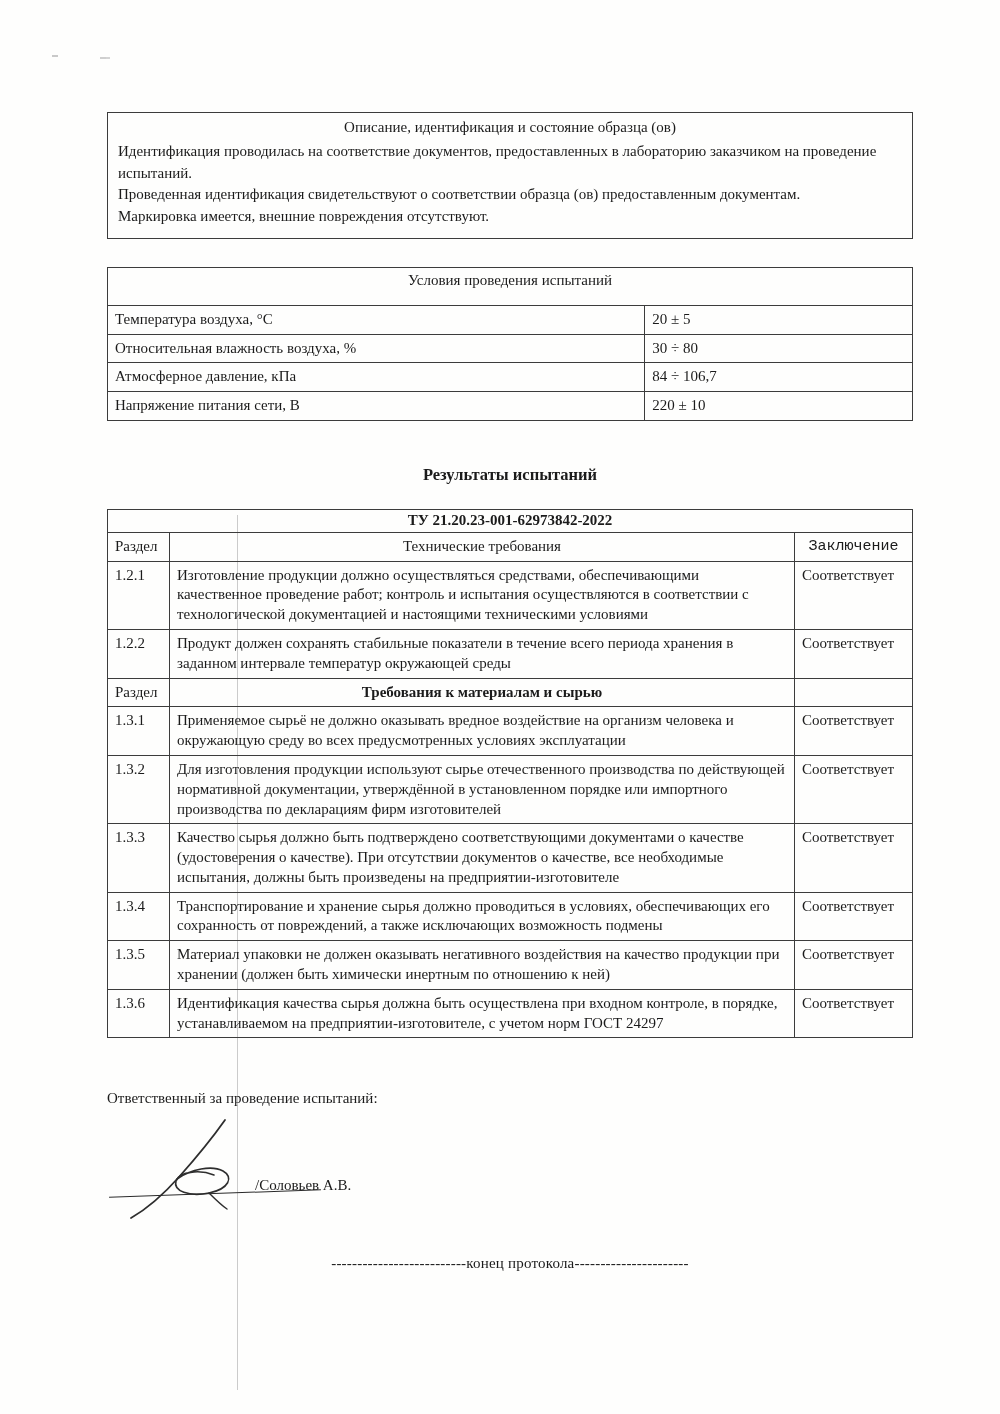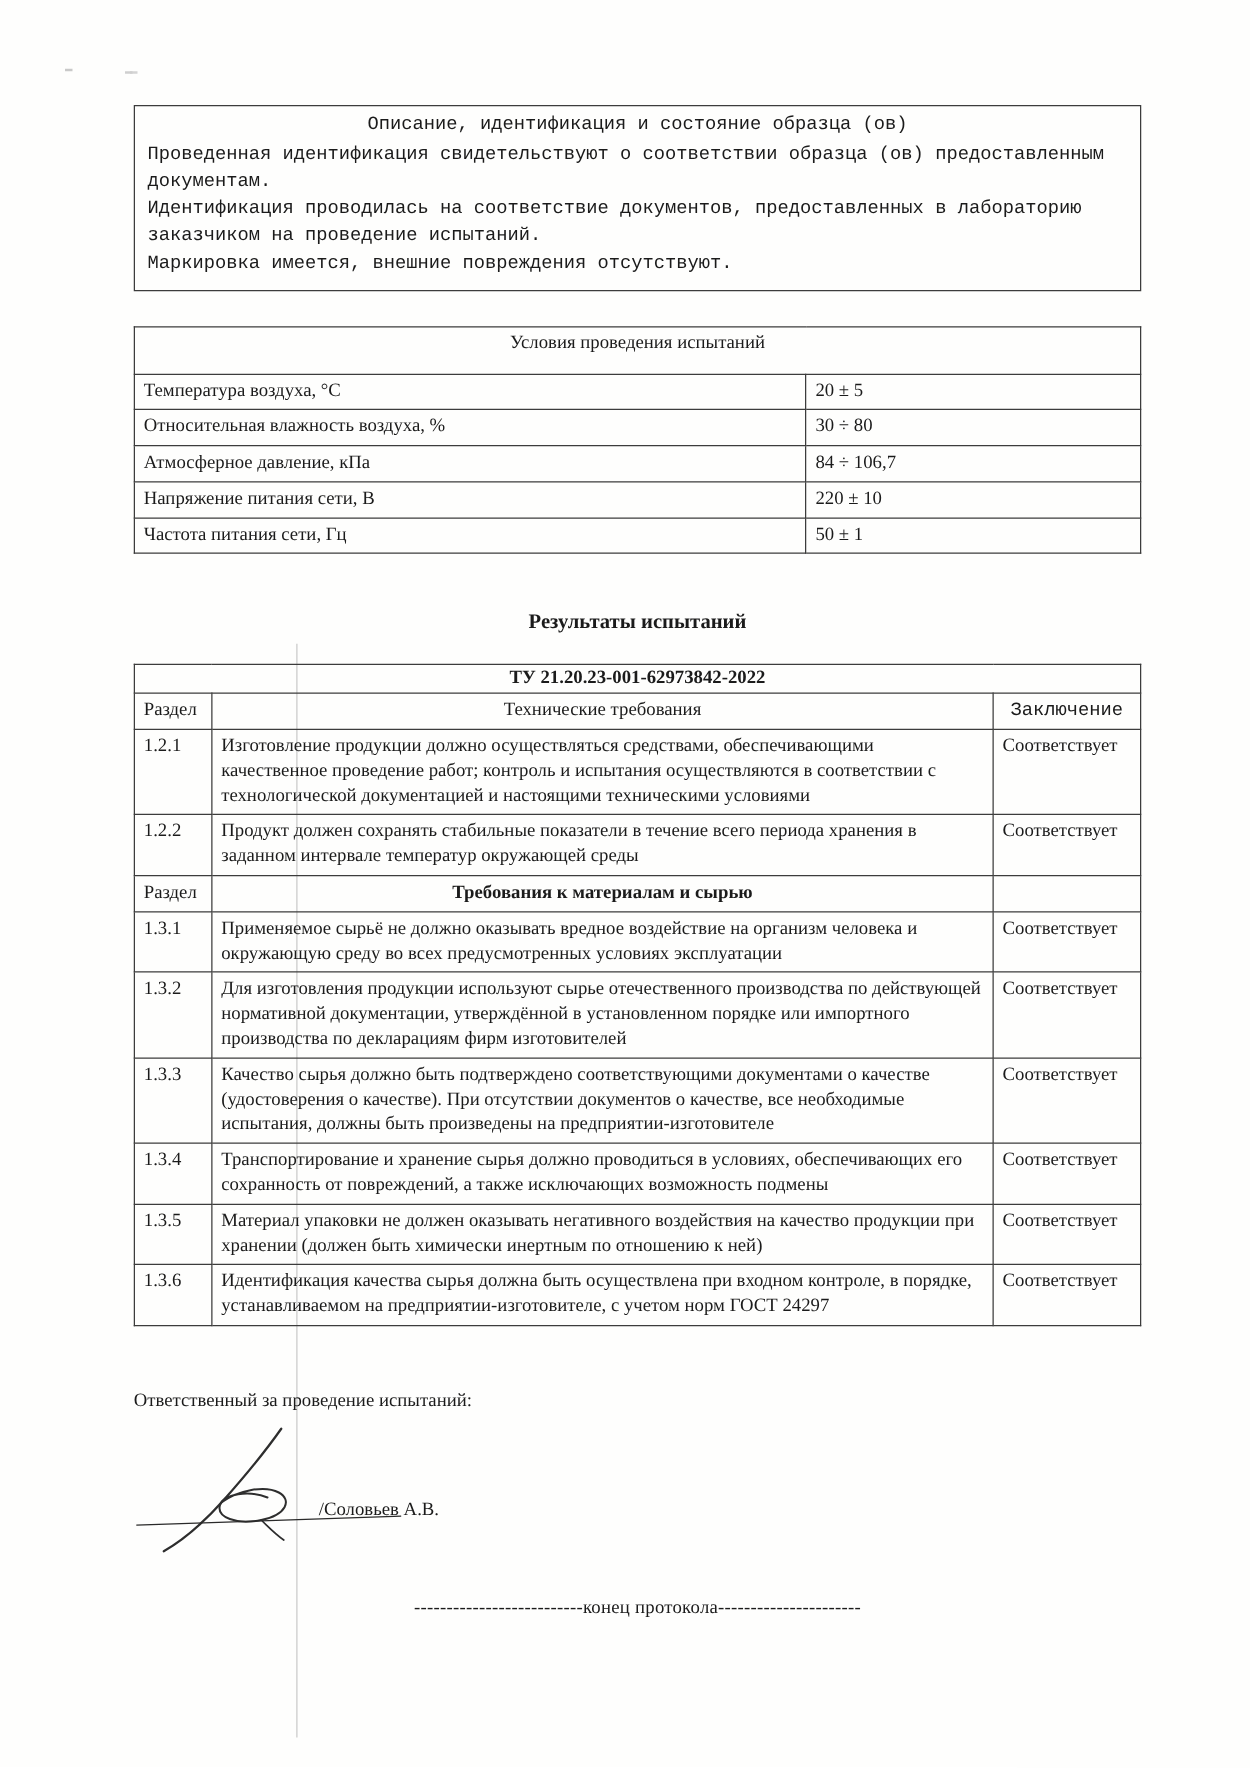--- a/index.html
+++ b/index.html
@@ -36,26 +36,25 @@
 
   .content {
     position: absolute;
     left: 107px;
     top: 0;
     width: 806px;
   }
 
   
   .desc-box {
-    margin-top: 84px;
+    margin-top: 112px;
     border: 1px solid #3c3c3c;
     padding: 4px 10px 10px 10px;
     font-size: 15px;
     line-height: 1.45;
-    font-family: Liberation Mono, monospace;
   }
   .desc-title {
     text-align: center;
     margin-bottom: 2px;
   }
 
   
   table {
     border-collapse: collapse;
     width: 100%;
@@ -151,22 +150,22 @@
 
 <div class="page">
 
   <div class="scan-speck"></div>
   <div class="fold-line"></div>
 
   <div class="content">
 
     <div class="desc-box">
       <div class="desc-title">Описание, идентификация и состояние образца (ов)</div>
+      <div>Идентификация проводилась на соответствие документов, предоставленных в лабораторию заказчиком на проведение испытаний.</div>
       <div>Проведенная идентификация свидетельствуют о соответствии образца (ов) предоставленным документам.</div>
-      <div>Идентификация проводилась на соответствие документов, предоставленных в лабораторию заказчиком на проведение испытаний.</div>
       <div>Маркировка имеется, внешние повреждения отсутствуют.</div>
     </div>
 
     <table class="cond-table">
       <tbody>
         <tr>
           <td colspan="2" class="cond-title">Условия проведения испытаний</td>
         </tr>
         <tr>
           <td class="cond-label">Температура воздуха, °С</td>
@@ -176,24 +175,20 @@
           <td class="cond-label">Относительная влажность воздуха, %</td>
           <td class="cond-value">30 ÷ 80</td>
         </tr>
         <tr>
           <td class="cond-label">Атмосферное давление, кПа</td>
           <td class="cond-value">84 ÷ 106,7</td>
         </tr>
         <tr>
           <td class="cond-label">Напряжение питания сети, В</td>
           <td class="cond-value">220 ± 10</td>
-        </tr>
-        <tr>
-          <td class="cond-label">Частота питания сети, Гц</td>
-          <td class="cond-value">50 ± 1</td>
         </tr>
       </tbody>
     </table>
 
     <div class="results-heading">Результаты испытаний</div>
 
     <table class="results-table">
       <tbody>
         <tr>
           <td colspan="3" class="tu-header">ТУ 21.20.23-001-62973842-2022</td>

